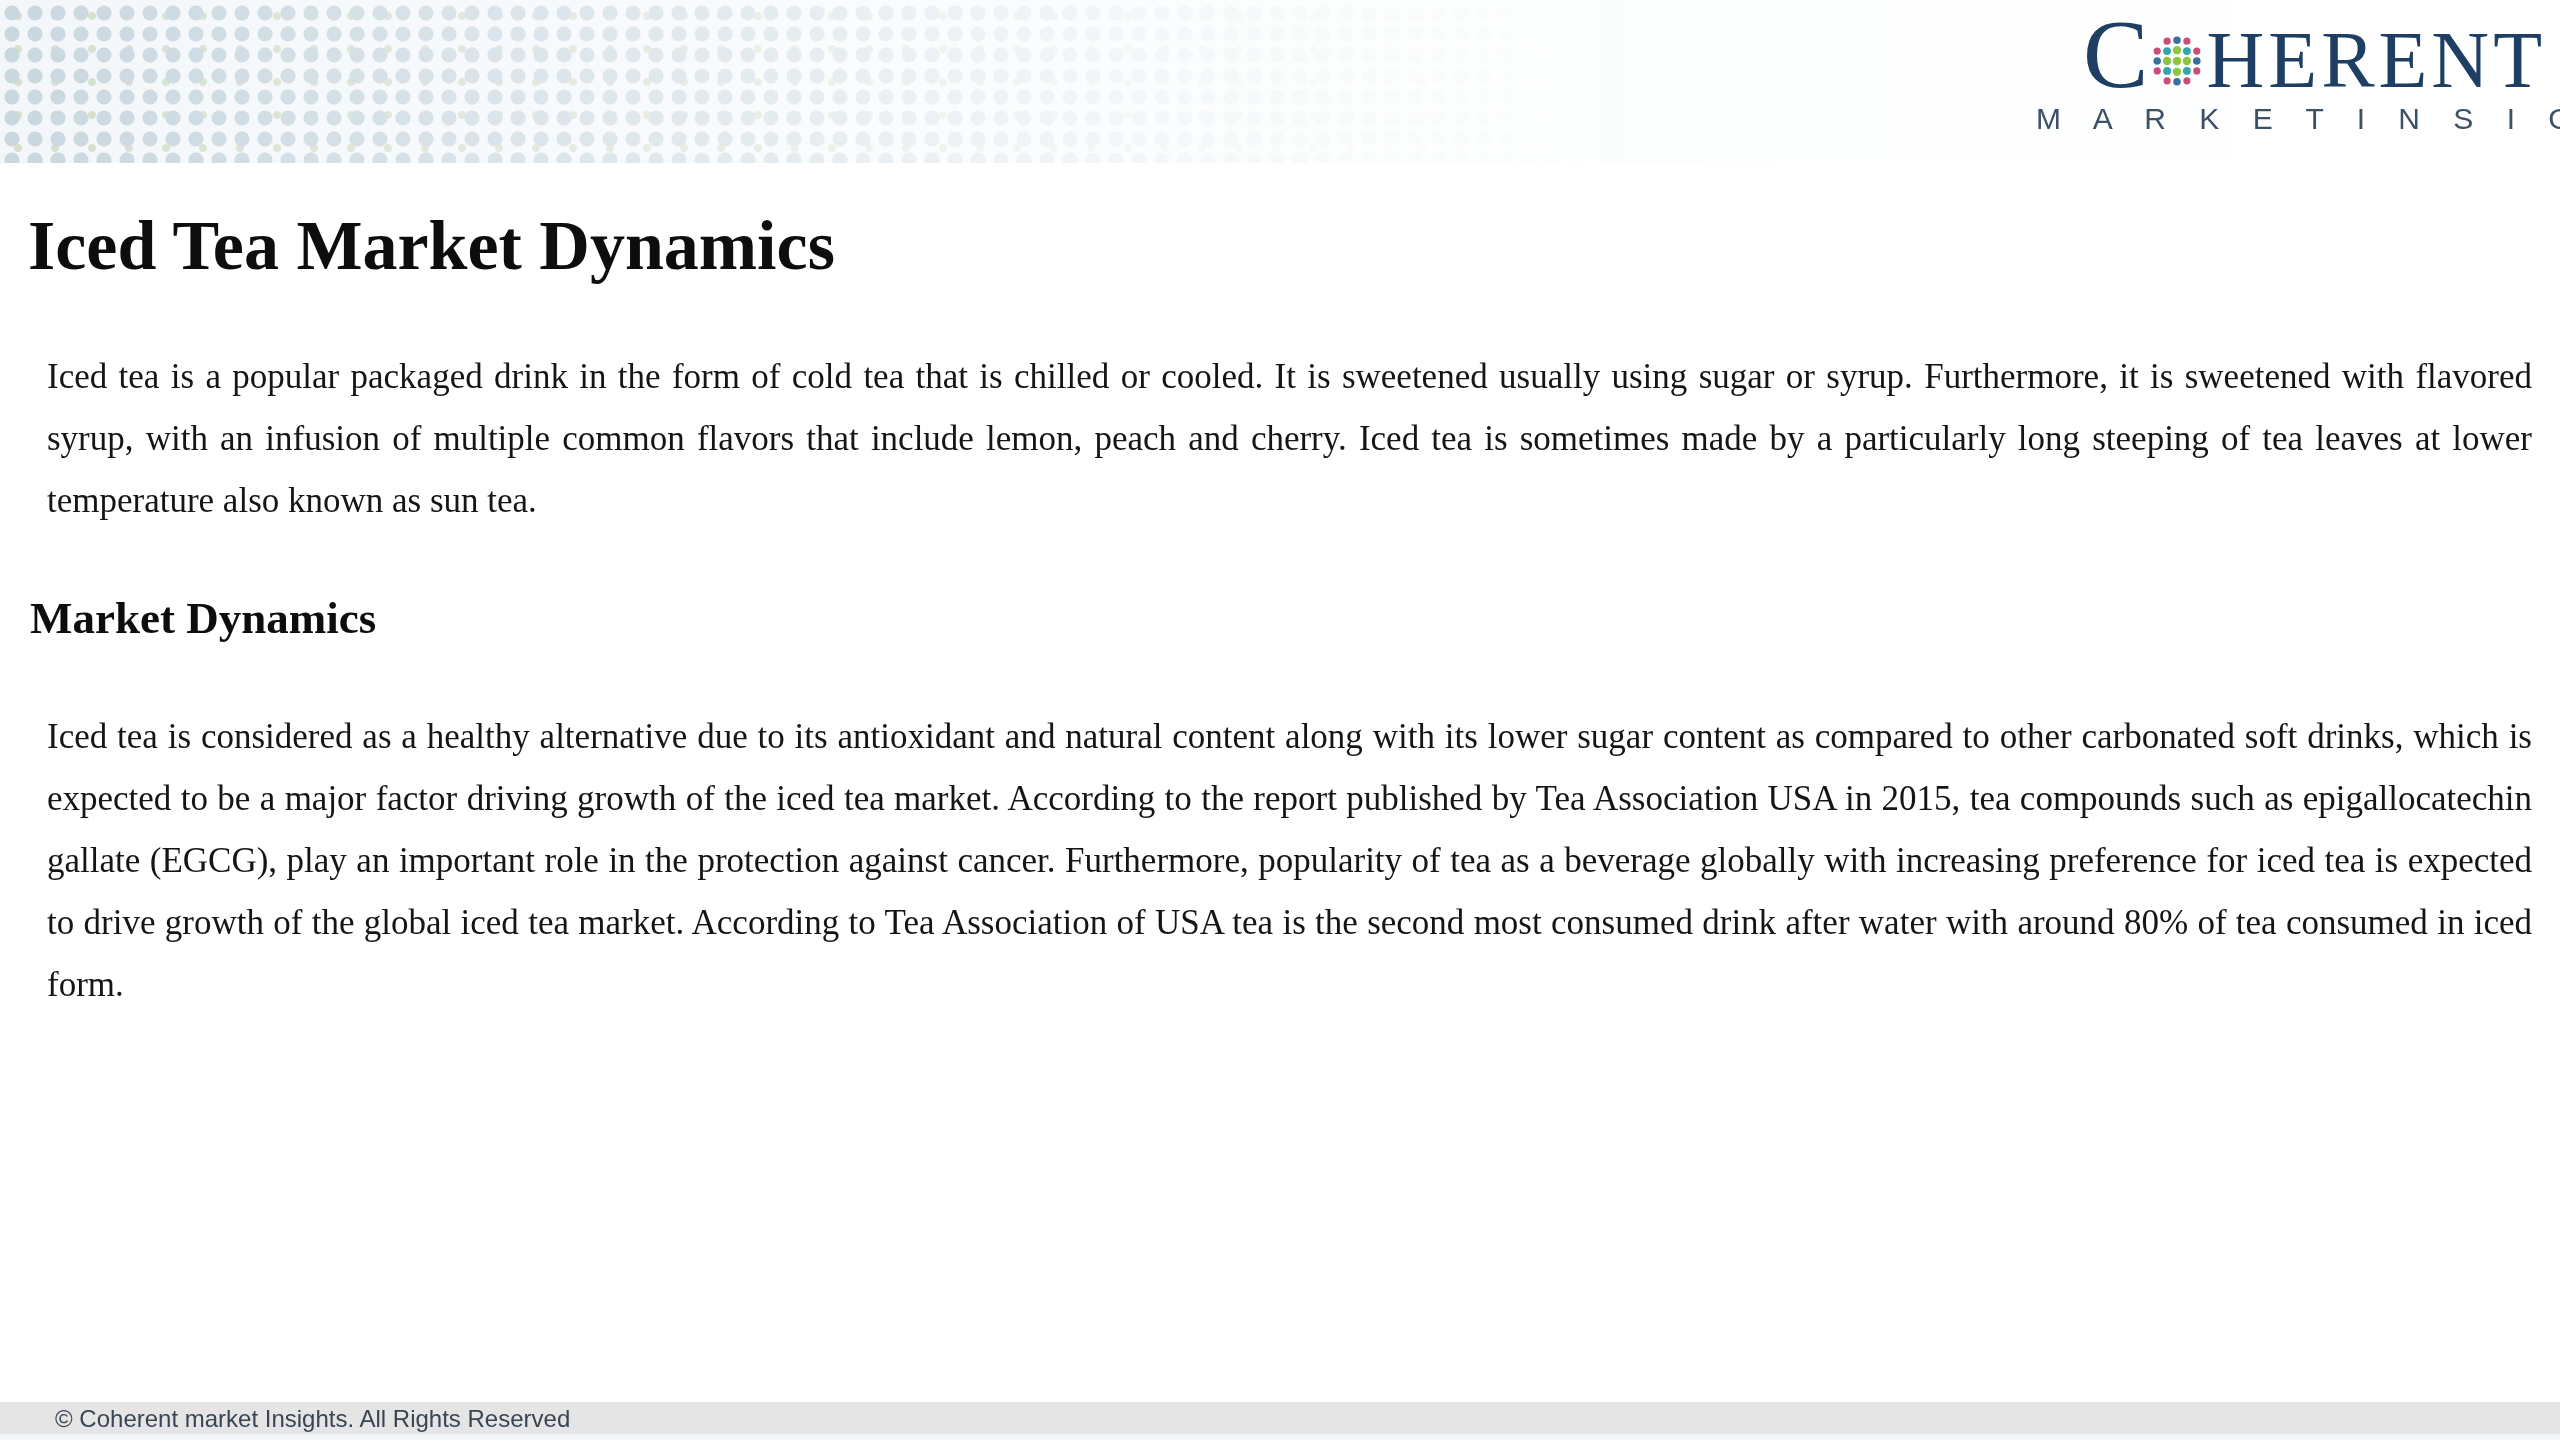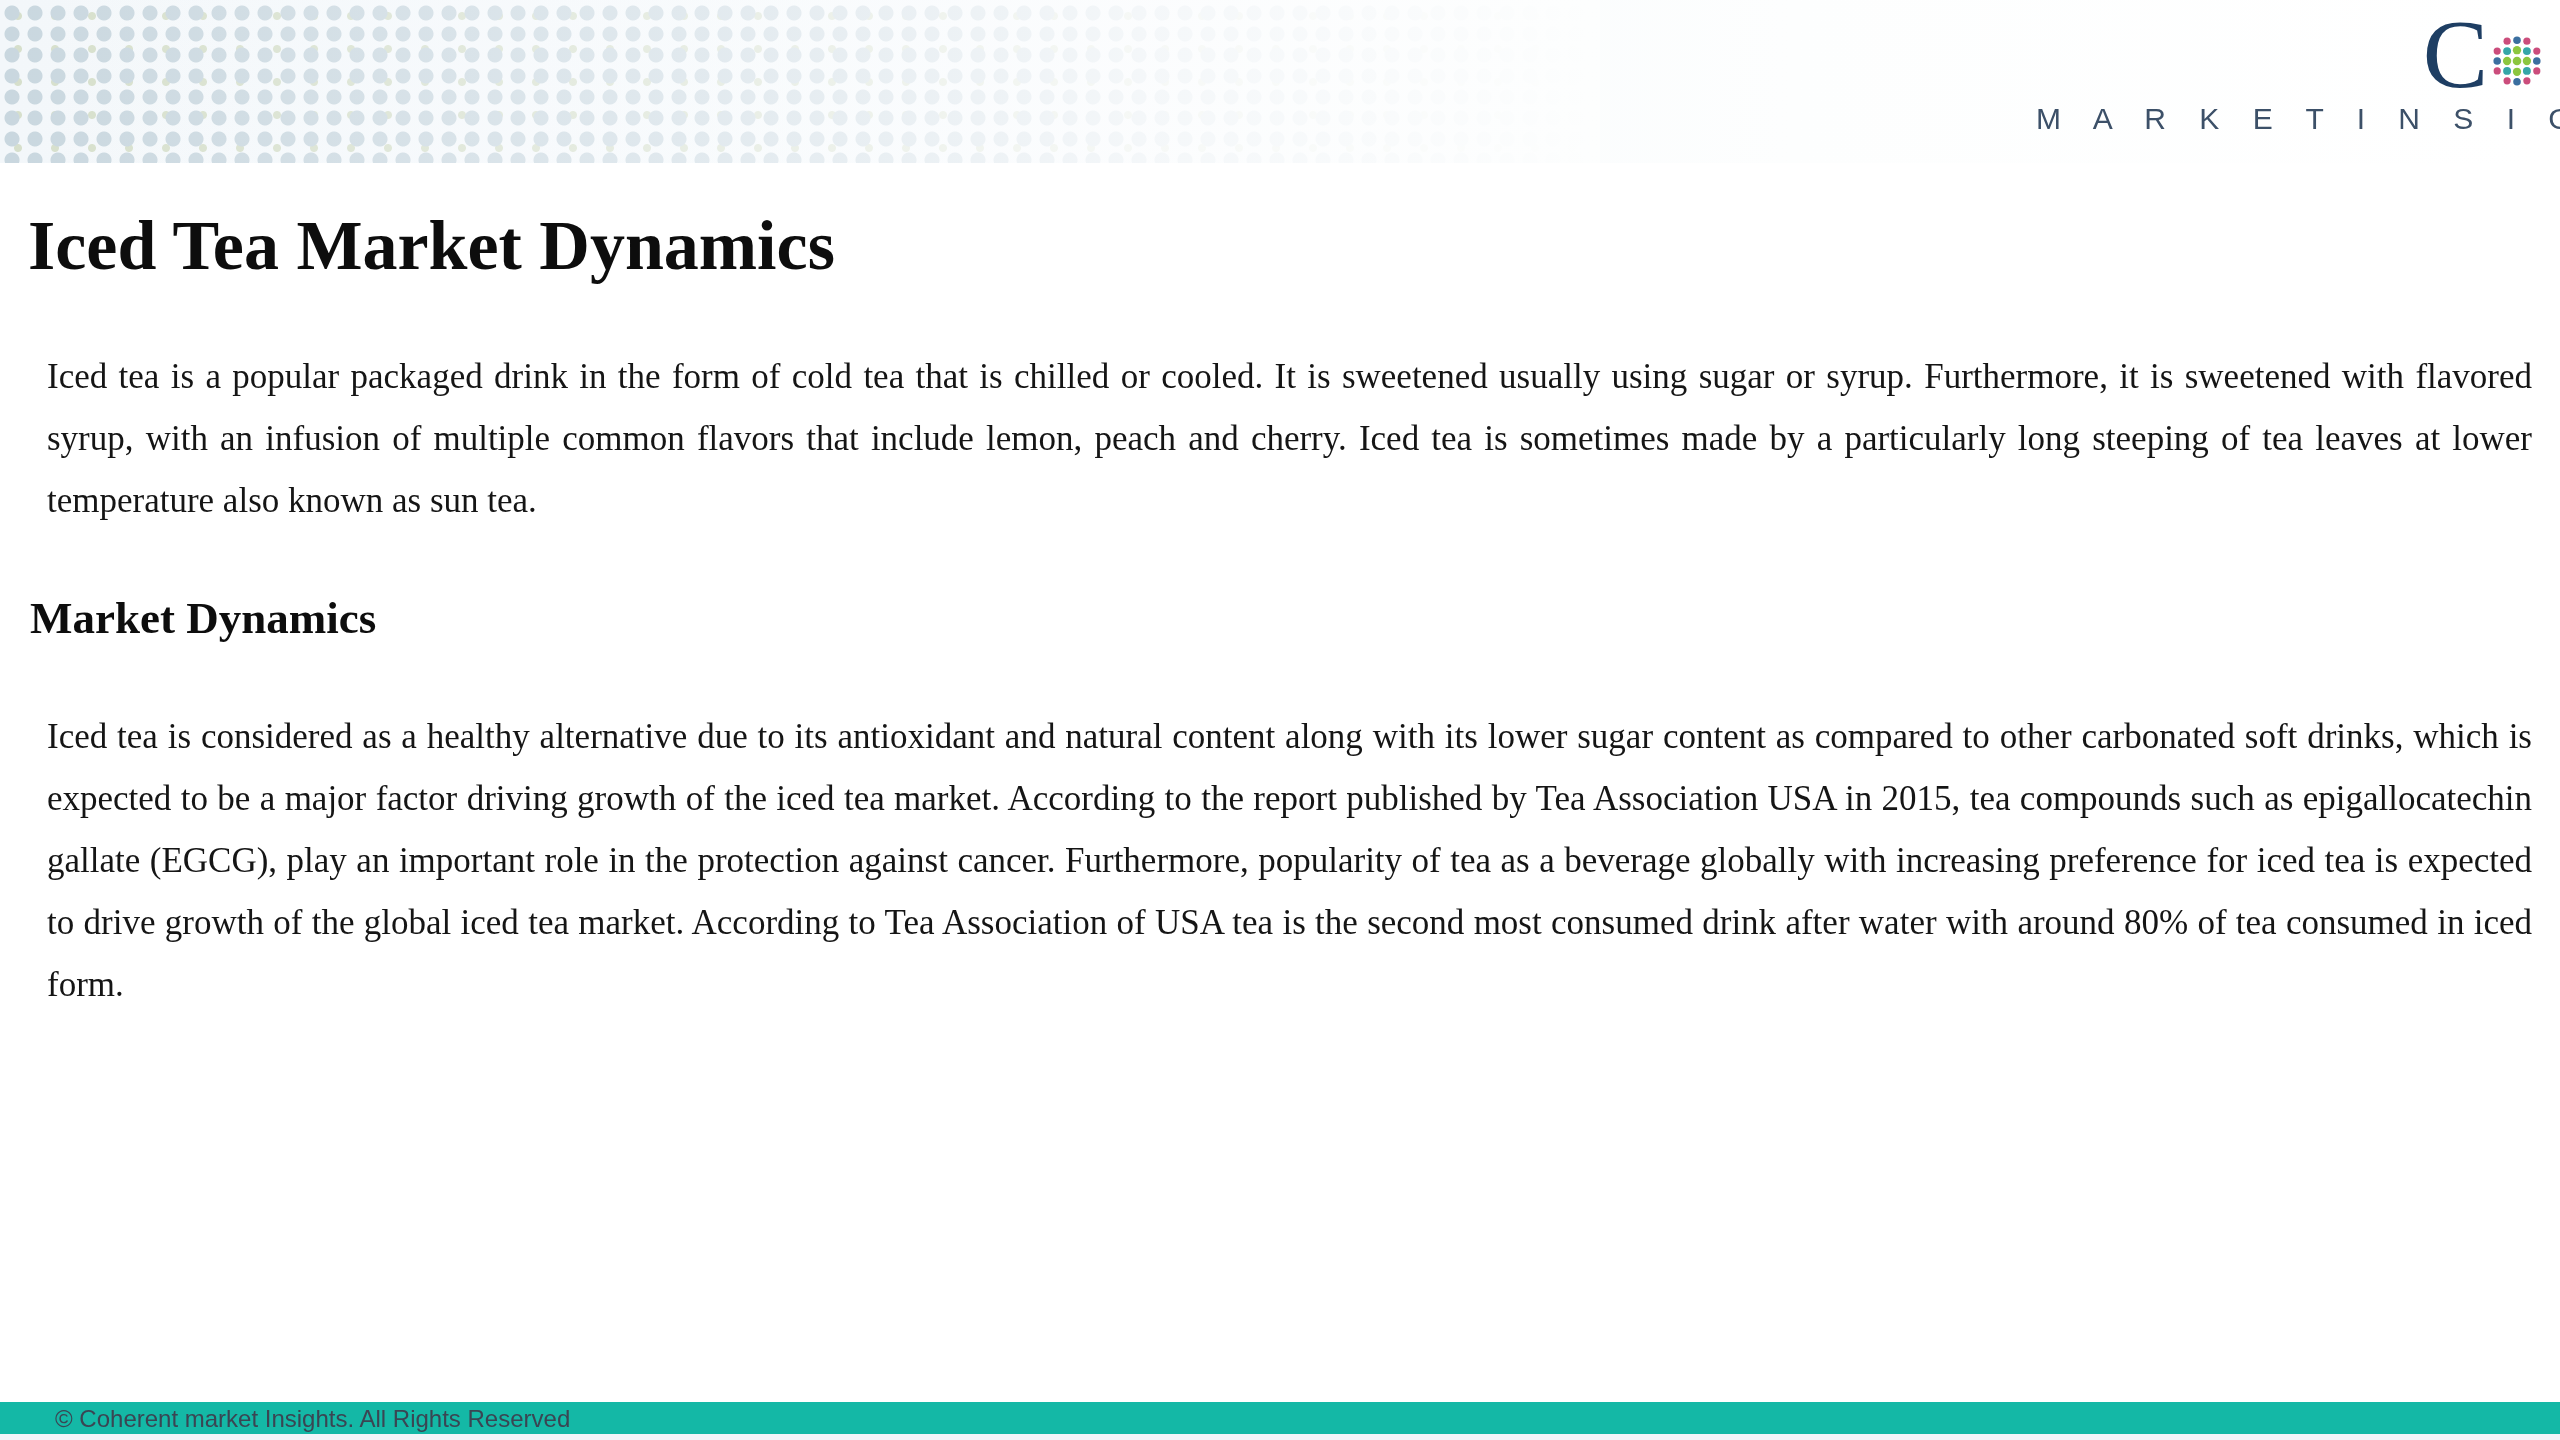--- a/index.html
+++ b/index.html
@@ -63,21 +63,21 @@
   }
   .sub-heading{
     margin:60px 28px 0 30px;
     font-size:45px;line-height:52px;font-weight:bold;color:#0d0d0d;
   }
 
   
   .footer{position:absolute;left:0;bottom:0;width:2560px;height:38px;}
   .footer-bar{
     position:absolute;left:0;top:0;width:2560px;height:32px;
-    background:#14b8a6;
+    background:#e5e5e5;
   }
   .footer-text{
     position:absolute;left:55px;top:0;height:32px;line-height:34px;
     font-family:"Liberation Sans", sans-serif;font-size:24px;color:#3a4553;
   }
   .footer-under{
     position:absolute;left:0;top:32px;width:2560px;height:6px;background:#f2f5f9;
   }
 </style>
 </head>
@@ -108,20 +108,21 @@
           <circle cx="52" cy="30" r="4.2" fill="#3b6fa0"></circle>
           <circle cx="8" cy="41" r="4" fill="#cb4d7c"></circle>
           <circle cx="19" cy="41" r="4.4" fill="#35a6a8"></circle>
           <circle cx="30" cy="42" r="4.6" fill="#8cc63f"></circle>
           <circle cx="41" cy="41" r="4.4" fill="#35a6a8"></circle>
           <circle cx="52" cy="41" r="4" fill="#cb4d7c"></circle>
           <circle cx="19" cy="52" r="4" fill="#cb4d7c"></circle>
           <circle cx="30" cy="53" r="4.2" fill="#3b6fa0"></circle>
           <circle cx="41" cy="52" r="4" fill="#cb4d7c"></circle>
         </svg>
+        <span class="logo-rest">HERENT</span>
       </div>
       <div class="logo-tagline">M A R K E T   I N S I G H T S</div>
     </div>
 
   </div>
 
   <div class="content">
     <div class="page-heading">Iced Tea Market Dynamics</div>
     <div class="body-para">Iced tea is a popular packaged drink in the form of cold tea that is chilled or cooled. It is sweetened usually using sugar or syrup. Furthermore, it is sweetened with flavored syrup, with an infusion of multiple common flavors that include lemon, peach and cherry. Iced tea is sometimes made by a particularly long steeping of tea leaves at lower temperature also known as sun tea.</div>
     <div class="sub-heading">Market Dynamics</div>

